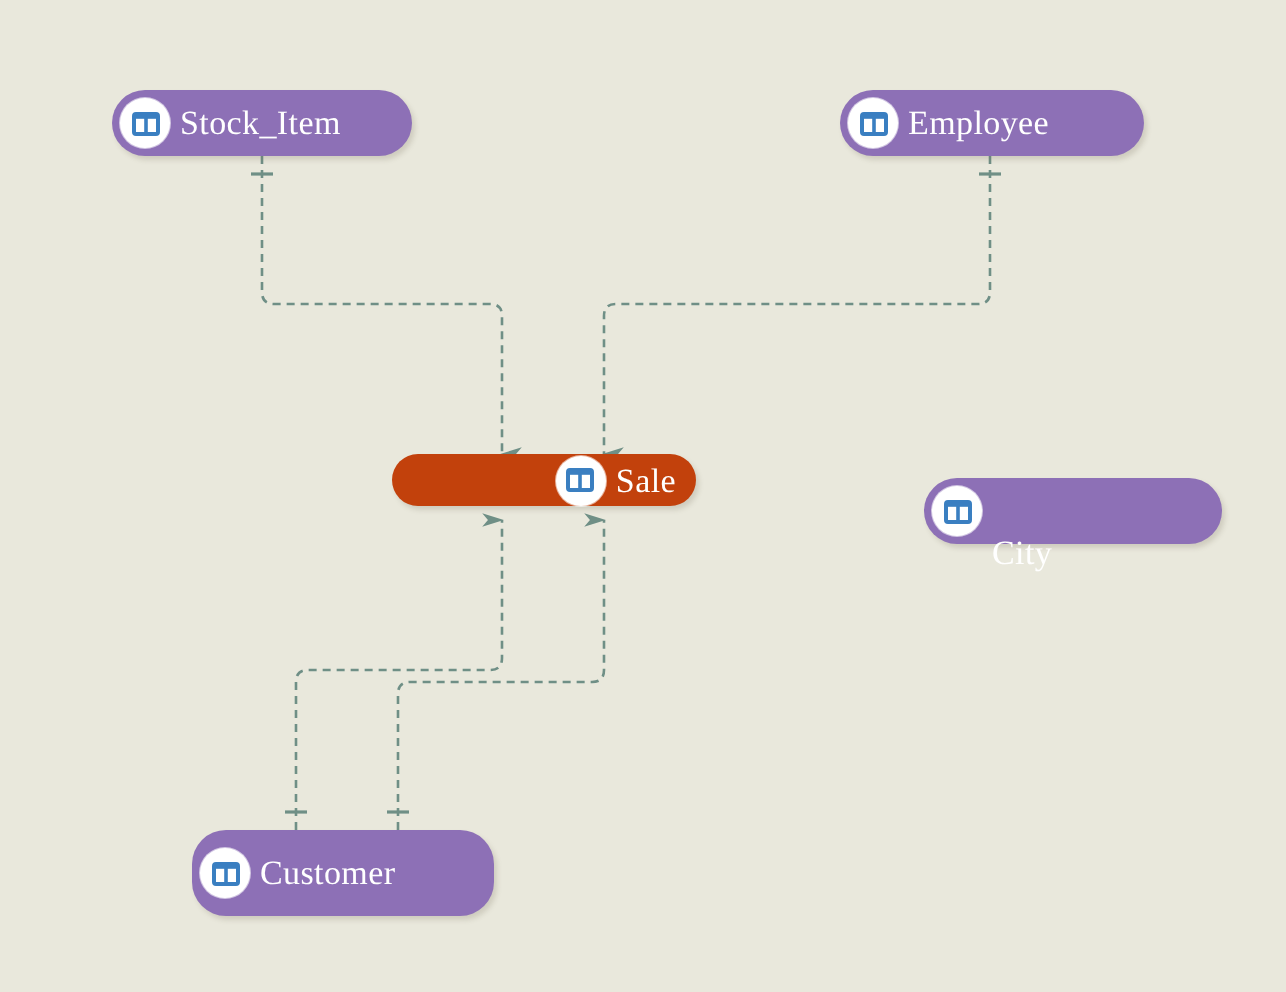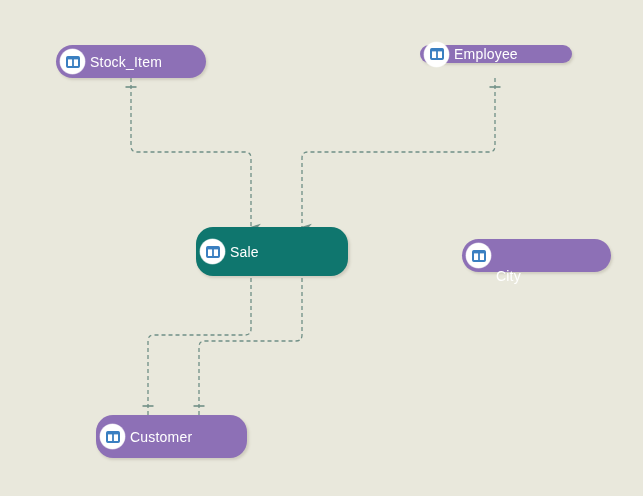--- a/index.html
+++ b/index.html
@@ -50,22 +50,22 @@
     align-items: center;
     justify-content: center;
     margin-right: 5px;
     box-shadow: 0 0 0 0.5px rgba(255,255,255,0.6);
   }
   .node-icon svg {
     display: block;
   }
   .node-label {
     color: #ffffff;
-    font-size: 14px;
-    font-family: Liberation Sans, sans-serif;
+    font-size: 17px;
+    font-family: Liberation Serif, serif;
     letter-spacing: 0.2px;
     white-space: nowrap;
     line-height: 1;
     padding-right: 10px;
   }
 </style>
 </head>
 <body>
 
 <div id="canvas" style="background: rgb(233, 232, 220);">
@@ -98,31 +98,31 @@
       <div class="node" style="left: 56px; top: 45px; width: 150px; height: 33px; background: rgb(141, 112, 182);">
         <span class="node-icon" style="background: rgb(255, 255, 255);">
           <svg width="14" height="12" viewBox="0 0 14 12">
             <rect x="0.6" y="0.6" width="12.8" height="10.8" rx="1.4" ry="1.4" fill="#3a7fc1" stroke="#3a7fc1" stroke-width="1.2"></rect>
             <rect x="2" y="3.4" width="4.1" height="6.6" fill="#ffffff"></rect>
             <rect x="7.9" y="3.4" width="4.1" height="6.6" fill="#ffffff"></rect>
           </svg>
         </span>
         <span class="node-label" style="color: rgb(255, 255, 255);">Stock_Item</span>
       </div>
-      <div class="node" style="left: 420px; top: 45px; width: 152px; height: 18px; background: rgb(141, 112, 182);">
+      <div class="node" style="left: 420px; top: 45px; width: 152px; height: 33px; background: rgb(141, 112, 182);">
         <span class="node-icon" style="background: rgb(255, 255, 255);">
           <svg width="14" height="12" viewBox="0 0 14 12">
             <rect x="0.6" y="0.6" width="12.8" height="10.8" rx="1.4" ry="1.4" fill="#3a7fc1" stroke="#3a7fc1" stroke-width="1.2"></rect>
             <rect x="2" y="3.4" width="4.1" height="6.6" fill="#ffffff"></rect>
             <rect x="7.9" y="3.4" width="4.1" height="6.6" fill="#ffffff"></rect>
           </svg>
         </span>
         <span class="node-label" style="color: rgb(255, 255, 255);">Employee</span>
       </div>
-      <div class="node" style="left: 196px; top: 227px; width: 152px; height: 49px; background: #0f766e;">
+      <div class="node" style="left: 196px; top: 227px; width: 152px; height: 26px; background: #c2410c; justify-content: flex-end;">
         <span class="node-icon" style="background: rgb(255, 255, 255);">
           <svg width="14" height="12" viewBox="0 0 14 12">
             <rect x="0.6" y="0.6" width="12.8" height="10.8" rx="1.4" ry="1.4" fill="#3a7fc1" stroke="#3a7fc1" stroke-width="1.2"></rect>
             <rect x="2" y="3.4" width="4.1" height="6.6" fill="#ffffff"></rect>
             <rect x="7.9" y="3.4" width="4.1" height="6.6" fill="#ffffff"></rect>
           </svg>
         </span>
         <span class="node-label" style="color: rgb(255, 255, 255);">Sale</span>
       </div>
       <div class="node" style="left: 462px; top: 239px; width: 149px; height: 33px; background: rgb(141, 112, 182);">

